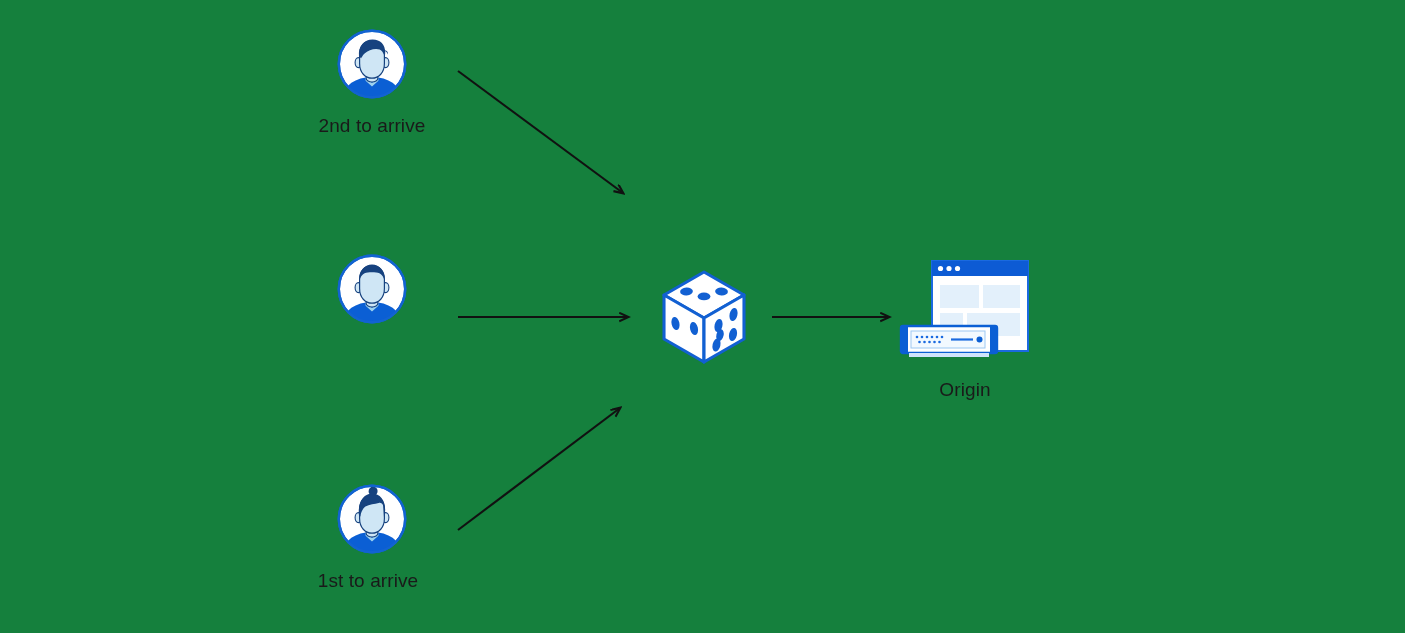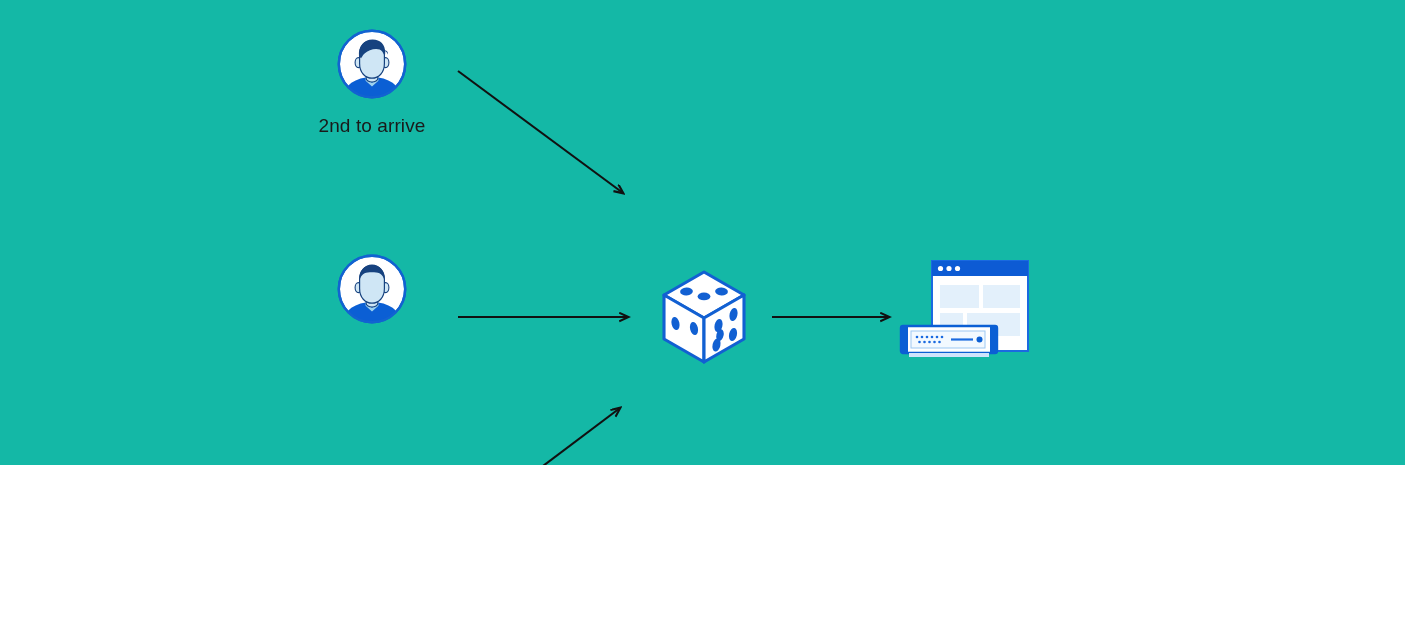--- a/index.html
+++ b/index.html
@@ -3,22 +3,22 @@
 <meta charset="utf-8">
 <style>
   html, body {
     margin: 0;
     padding: 0;
     background: #ffffff;
   }
   #canvas {
     position: relative;
     width: 1405px;
-    height: 465px;
-    background: #14b8a6;
+    height: 633px;
+    background: #15803d;
     font-family: "Liberation Sans", sans-serif;
     overflow: hidden;
   }
   .node {
     position: absolute;
   }
   .node-label {
     position: absolute;
     width: 240px;
     text-align: center;
@@ -127,20 +127,21 @@
         <ellipse cx="23.4" cy="35.6" rx="3.3" ry="5" fill="#cfe6f5" stroke="#16427f" stroke-width="1.1"></ellipse>
         <ellipse cx="50.6" cy="35.6" rx="3.3" ry="5" fill="#cfe6f5" stroke="#16427f" stroke-width="1.1"></ellipse>
         <path d="M24.6,27 C24.6,18.5 30.2,13.6 37,13.6 C43.8,13.6 49.4,18.5 49.4,27 L49.4,36.5 C49.4,45.6 43.8,51.2 37,51.2 C30.2,51.2 24.6,45.6 24.6,36.5 Z" fill="#cfe6f5" stroke="#16427f" stroke-width="1.2"></path>
 
         <path d="M24.0,33.6 C22.4,20.2 28.6,11.4 37.2,11.4 C45.6,11.4 51.2,19.4 50.0,30.4 C49.6,33.8 49.0,35.0 49.0,35.0 L48.2,24.2 C48.0,22.0 46.0,20.4 43.6,21.0 C40.0,22.0 34.2,22.2 30.4,24.6 C27.4,26.6 25.8,31.0 25.4,34.6 Z" fill="#16427f"></path>
         <path d="M33.6,9.6 C33.6,6.4 36.0,4.4 38.8,4.8 C41.6,5.2 43.2,7.8 42.4,10.6 C41.8,12.8 39.6,14.0 37.2,13.6 C35.0,13.2 33.6,11.6 33.6,9.6 Z" fill="#16427f"></path>
       </g>
       <circle cx="37" cy="37" r="33.2" fill="none" stroke="#1263d1" stroke-width="2.4"></circle>
     </svg>
   </div>
+  <div class="node-label" style="left:248px; top:570px;">1st to arrive</div>
 
   <div class="node dice-wrap" style="left:658px; top:268px;">
     <svg width="92" height="98" viewBox="0 0 92 98">
       <g stroke="#1260d2" stroke-width="3.1" stroke-linejoin="round" fill="#ffffff">
 
         <path d="M46,4 L86,27 L46,50 L6,27 Z"></path>
 
         <path d="M6,27 L46,50 L46,94 L6,71 Z"></path>
 
         <path d="M86,27 L86,71 L46,94 L46,50 Z"></path>
@@ -198,14 +199,15 @@
             <circle cx="36.5" cy="84" r="1.3"></circle>
           <circle cx="41.5" cy="84" r="1.3"></circle>
         </g>
         <line x1="53" y1="81.5" x2="75" y2="81.5" stroke="#1a6ae0" stroke-width="2.2"></line>
         <circle cx="81.5" cy="81.5" r="3" fill="#0b5fd4"></circle>
 
         <rect x="11" y="95" width="80" height="4" fill="#cfe4fb"></rect>
       </g>
     </svg>
   </div>
+  <div class="node-label" style="left:845px; top:379px;">Origin</div>
 
 </div>
 
 </body></html>

